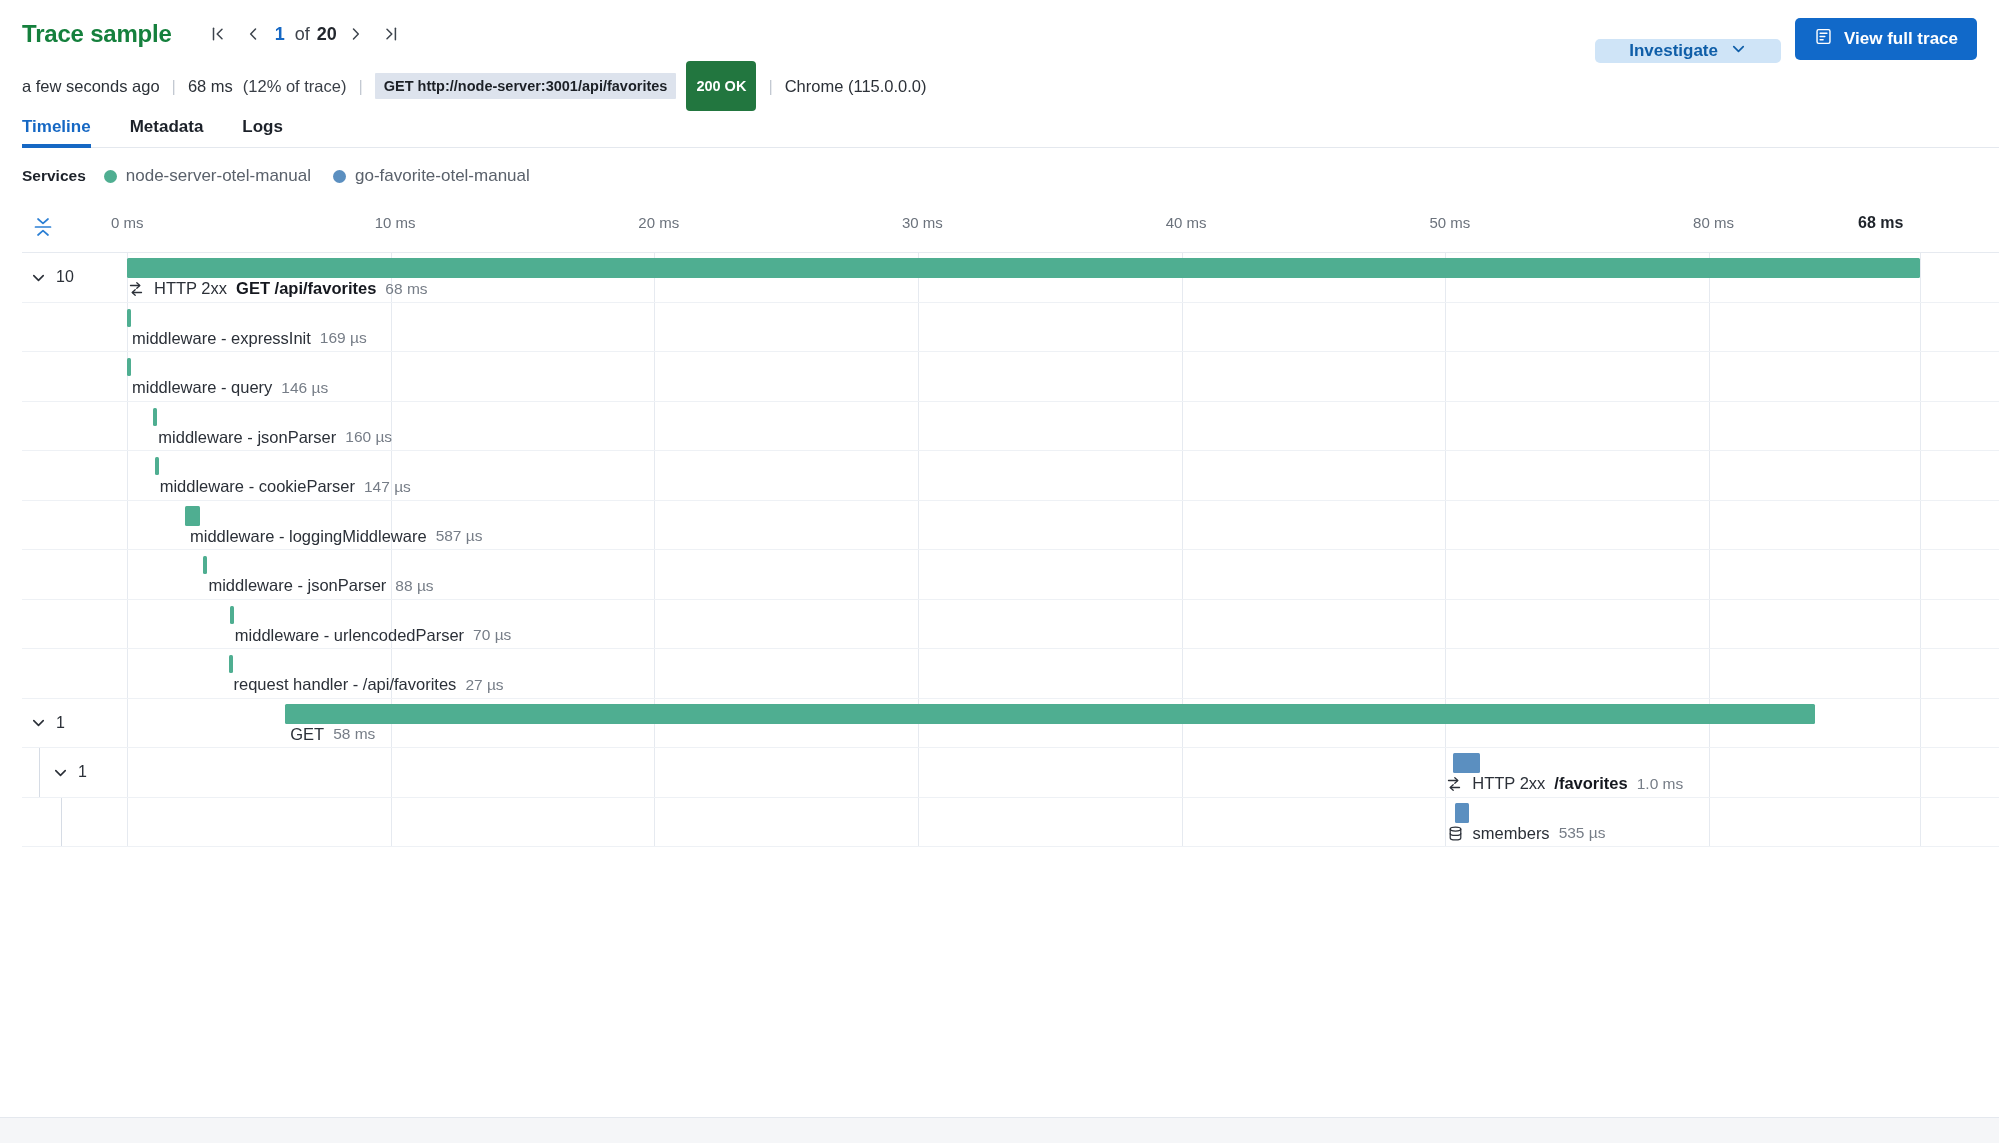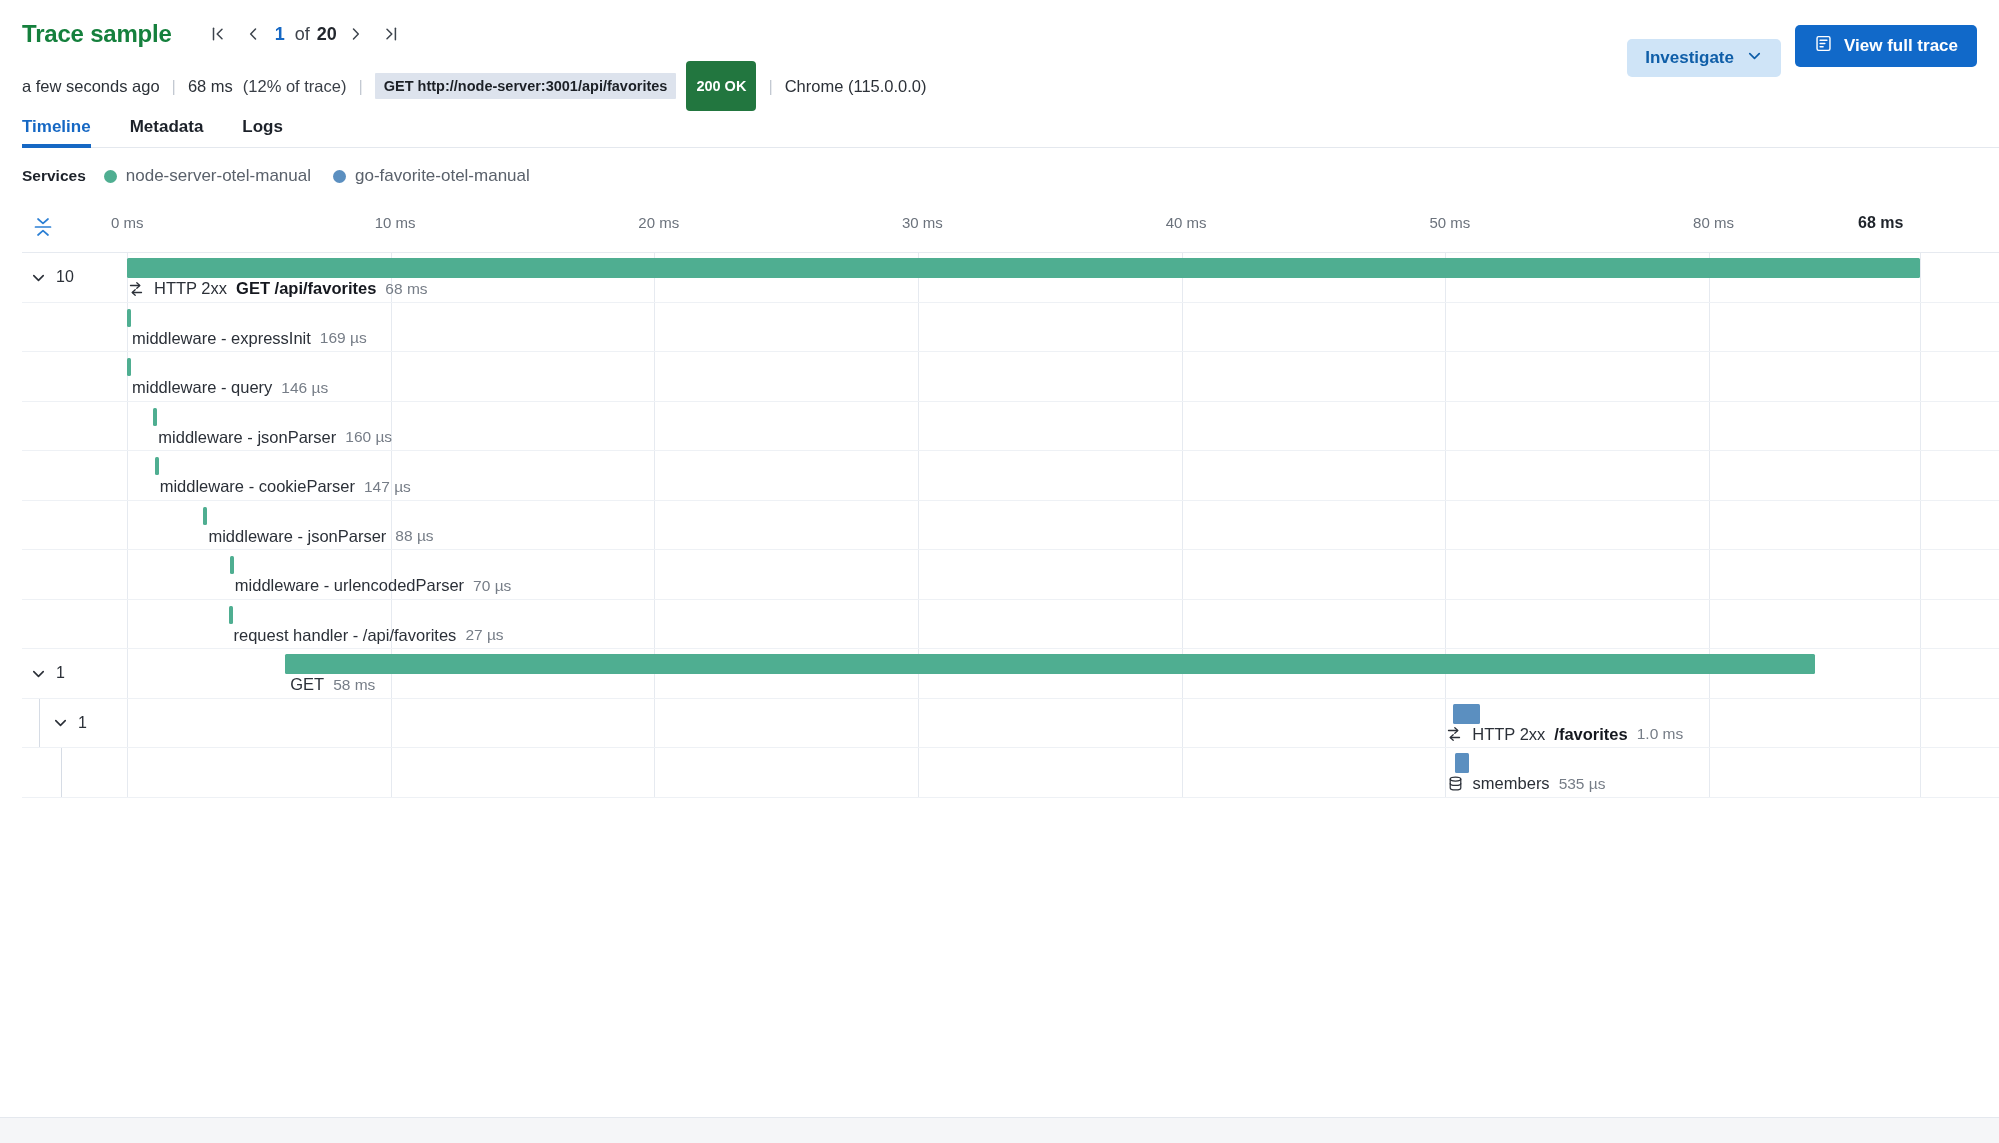--- a/index.html
+++ b/index.html
@@ -40,21 +40,21 @@
   .pg-total { font-size: 18px; font-weight: 700; color: #23272e; }
 
   .hdr-right {
     position: absolute; right: 22px; top: 14px;
     display: flex; align-items: center; gap: 14px;
   }
   .btn-investigate {
     display: flex; align-items: center; gap: 12px;
     background: #cfe4f7; color: #0f5ea8;
     border: none; border-radius: 5px;
-    height: 38px; padding: 0 18px;
+    height: 24px; padding: 0 34px;
     font-size: 17px; font-weight: 700;
     font-family: "Liberation Sans", sans-serif;
     cursor: pointer;
     margin-top: 25px;
   }
   .btn-viewtrace {
     display: flex; align-items: center; gap: 11px;
     background: #1169c9; color: #fff;
     border: none; border-radius: 5px;
     height: 42px; padding: 15px 19px;
@@ -341,20 +341,27 @@
           </div>
         </div>
         <div class="row">
           <div class="bar" style="background: rgb(79, 174, 145); left: 132.686px; width: 4px; top: 6px; height: 18px;"></div>
           <div class="lbl" style="left: 137.686px;">
             <span class="op">middleware - cookieParser</span>
             <span class="dur">147 µs</span>
           </div>
         </div>
         <div class="row">
+          <div class="bar" style="background: rgb(79, 174, 145); left: 163.009px; width: 15.4778px;"></div>
+          <div class="lbl" style="left: 168.009px;">
+            <span class="op">middleware - loggingMiddleware</span>
+            <span class="dur">587 µs</span>
+          </div>
+        </div>
+        <div class="row">
           <div class="bar" style="background: rgb(79, 174, 145); left: 181.466px; width: 4px; top: 6px; height: 18px;"></div>
           <div class="lbl" style="left: 186.466px;">
             <span class="op">middleware - jsonParser</span>
             <span class="dur">88 µs</span>
           </div>
         </div>
         <div class="row">
           <div class="bar" style="background: rgb(79, 174, 145); left: 207.834px; width: 4px; top: 6px; height: 18px;"></div>
           <div class="lbl" style="left: 212.834px;">
             <span class="op">middleware - urlencodedParser</span>

